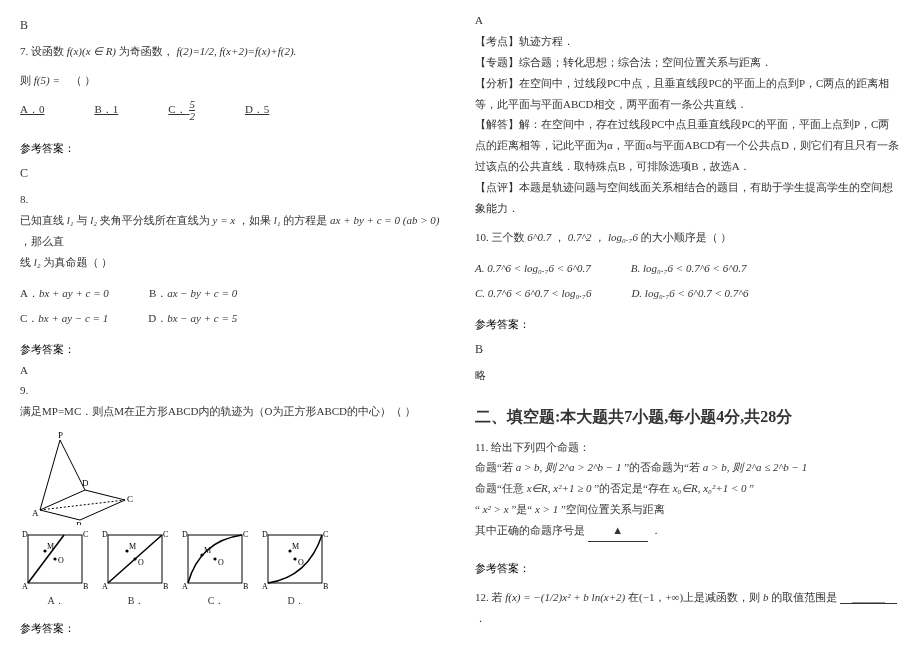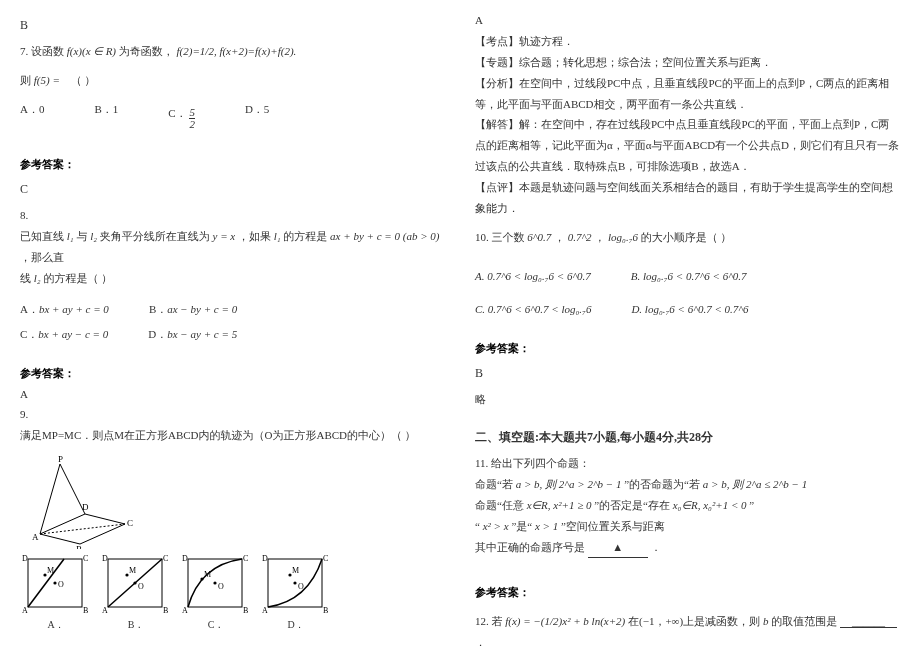--- a/index.html
+++ b/index.html
@@ -14,29 +14,29 @@
     gap: 30px;
     padding: 10px 20px;
     line-height: 1.9;
   }
   .col {
     width: 50%;
     display: flex;
     flex-direction: column;
   }
   .block { margin-bottom: 8px; }
-  .answer-label { color: #000; margin-top:16px;font-weight:bold;}
+  .answer-label { color: #000; margin-top:8px;}
   .big-answer { font-size: 12px; margin: 4px 0; }
-  .options-wide { display: flex; gap: 50px; }
+  .options-wide { display: flex; gap: 50px; text-decoration: underline; }
   .choice-row { display: flex; gap: 40px; margin: 2px 0; }
   .diagram-row { display: flex; gap: 8px; align-items: flex-end; margin-top:4px;}
   .diagram-cell { display: flex; flex-direction: column; align-items: center; font-size:10px;}
   svg { display: block; }
-  .section-head { font-weight: bold; font-size: 12px; margin: 8px 0 4px 0; }
-  .inline-math { font-style: italic; font-family: "Times New Roman", serif; margin-top: 8px; }
+  .section-head { font-weight: bold; font-size: 16px; margin: 8px 0 4px 0; }
+  .inline-math { font-style: italic; font-family: "Times New Roman", serif; }
   .underline { border-bottom: 1px solid #333; padding: 0 12px; }
   .blank-tri { display:inline-block; width:60px; border-bottom:1px solid #333; text-align:center;}
 </style>
 </head>
 <body>
 
 <div class="col">
   <div class="block big-answer">B</div>
 
   <div class="block">
@@ -76,28 +76,28 @@
     <span class="inline-math">l₂</span>
     <span>夹角平分线所在直线为</span>
     <span class="inline-math">y = x</span>
     <span>，如果</span>
     <span class="inline-math">l₁</span>
     <span>的方程是</span>
     <span class="inline-math">ax + by + c = 0 (ab &gt; 0)</span>
     <span>，那么直</span><br>
     <span>线</span>
     <span class="inline-math">l₂</span>
-    <span>的方程是（      ）</span>
+    <span>为真命题（      ）</span>
   </div>
   <div class="choice-row">
     <span><span>A．</span><span class="inline-math">bx + ay + c = 0</span></span>
     <span><span>B．</span><span class="inline-math">ax − by + c = 0</span></span>
   </div>
   <div class="choice-row block">
-    <span><span>C．</span><span class="inline-math">bx + ay − c = 0</span></span>
+    <span><span>C．</span><span class="inline-math">bx + ay − c = 1</span></span>
     <span><span>D．</span><span class="inline-math">bx − ay + c = 5</span></span>
   </div>
   <div class="answer-label">参考答案：</div>
   <div>A</div>
   <div>9.</div>
   <div class="block">满足MP=MC．则点M在正方形ABCD内的轨迹为（O为正方形ABCD的中心）（      ）</div>
 
   <div>
     <svg width="120" height="95" viewBox="0 0 120 95">
       <g stroke="#000" stroke-width="1" fill="none">

